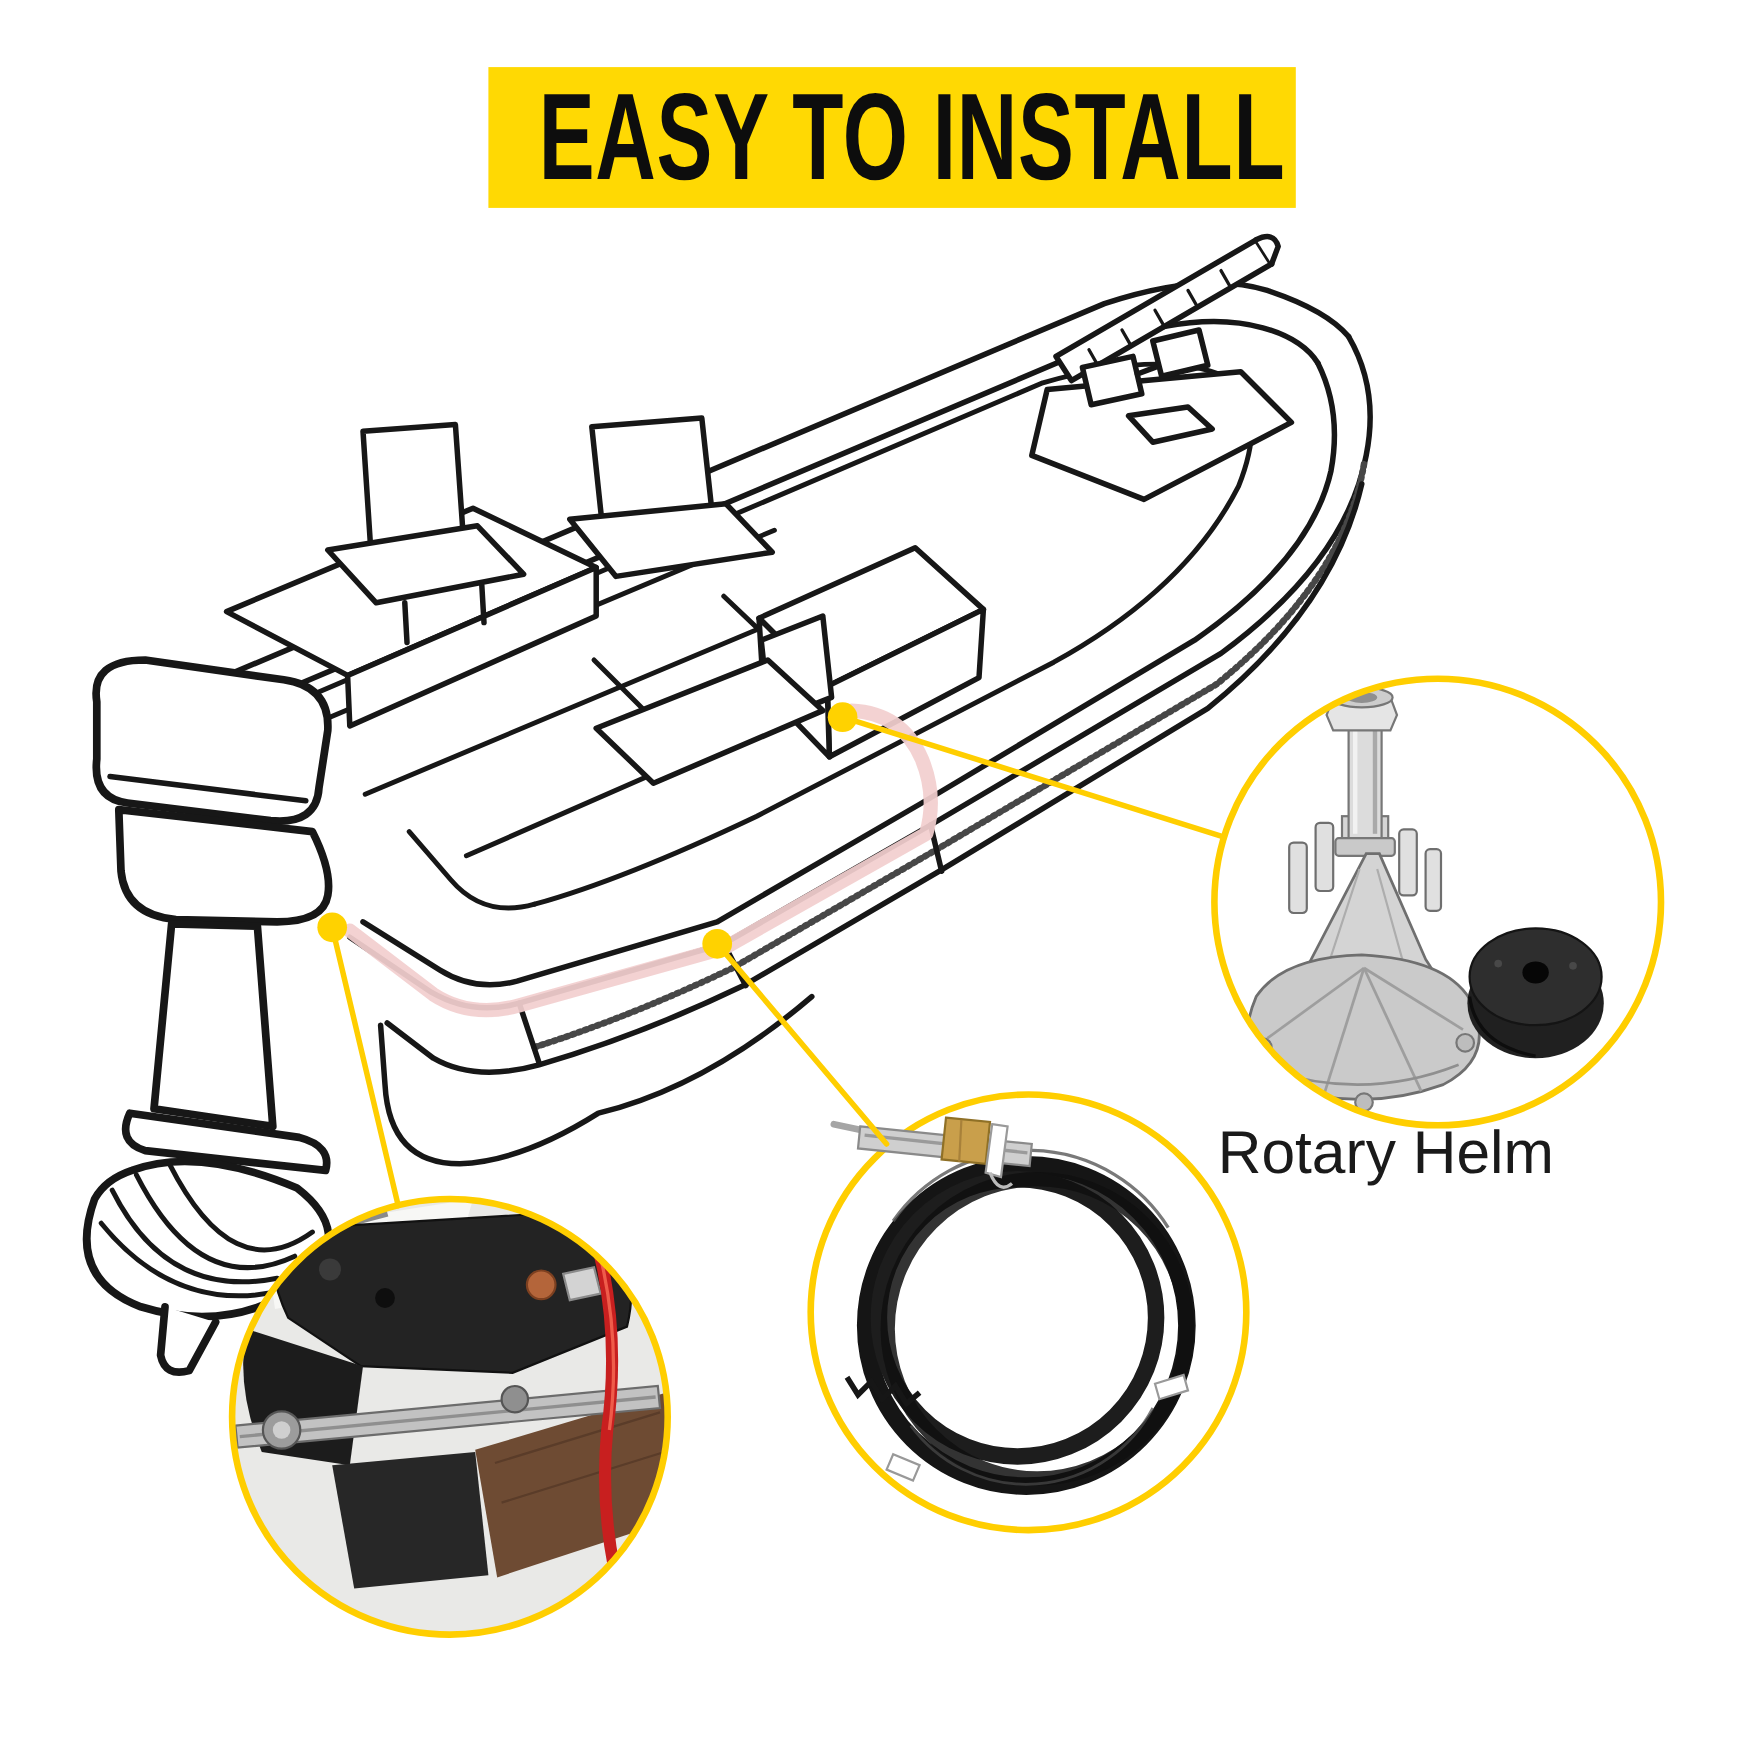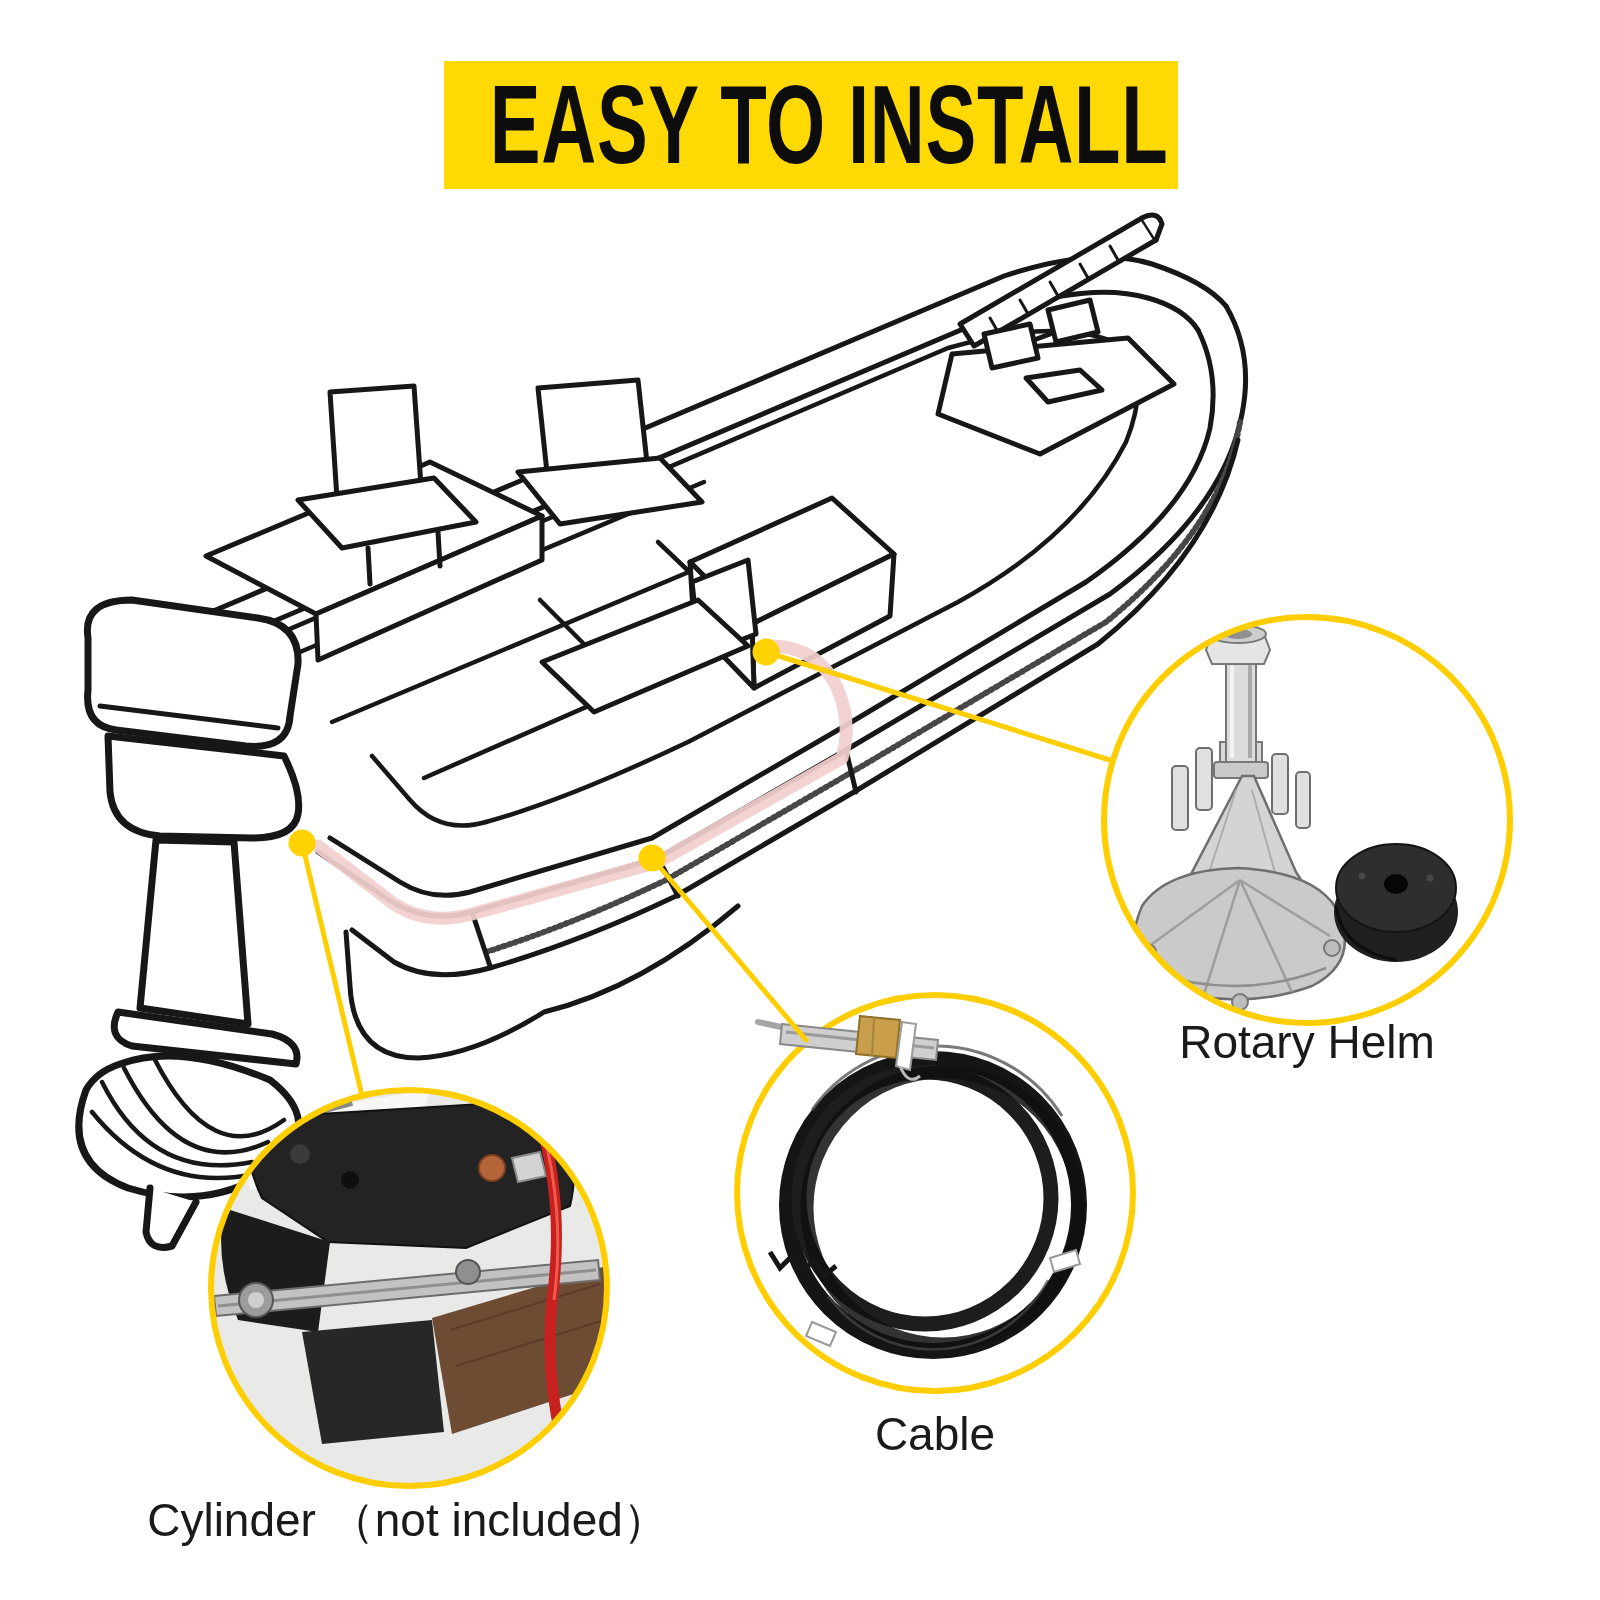--- a/index.html
+++ b/index.html
@@ -10,22 +10,22 @@
   #art{position:absolute;left:0;top:0;width:1600px;height:1600px;}
   .banner{
     position:absolute;left:444px;top:61px;width:698px;height:128px;
     background:#FFD903;display:flex;align-items:center;justify-content:center;padding-left:36px;
   }
   .banner-text{
     font-size:112px;font-weight:700;color:#0d0d0d;letter-spacing:1px;
     transform:scaleX(0.68);transform-origin:50% 50%;white-space:nowrap;line-height:1;
   }
   .callout-label{
-    position:absolute;color:#1a1a1a;font-size:46px;font-weight:400;
-    text-align:center;white-space:nowrap;line-height:1.15;
+    position:absolute;color:#1a1a1a;font-size:55px;font-weight:400;
+    white-space:nowrap;line-height:1.15;
   }
   #label-rotary-helm{left:1107px;top:1016px;width:400px;}
   #label-cable{left:735px;top:1408px;width:400px;}
   #label-cylinder{left:58px;top:1494px;width:700px;}
 </style>
 </head>
 <body>
 
 <div id="canvas">
 
@@ -241,17 +241,15 @@
       <circle cx="302" cy="843" r="13.5"></circle>
     </g>
   </svg>
 
   <div class="banner">
     <span class="banner-text">EASY TO INSTALL</span>
   </div>
 
   <div class="callout-label" id="label-rotary-helm">Rotary Helm</div>
 
-  <div class="callout-label" id="label-cable">Cable</div>
-
-  <div class="callout-label" id="label-cylinder">Cylinder （not included）</div>
+
 
 </div>
 
 </body></html>

